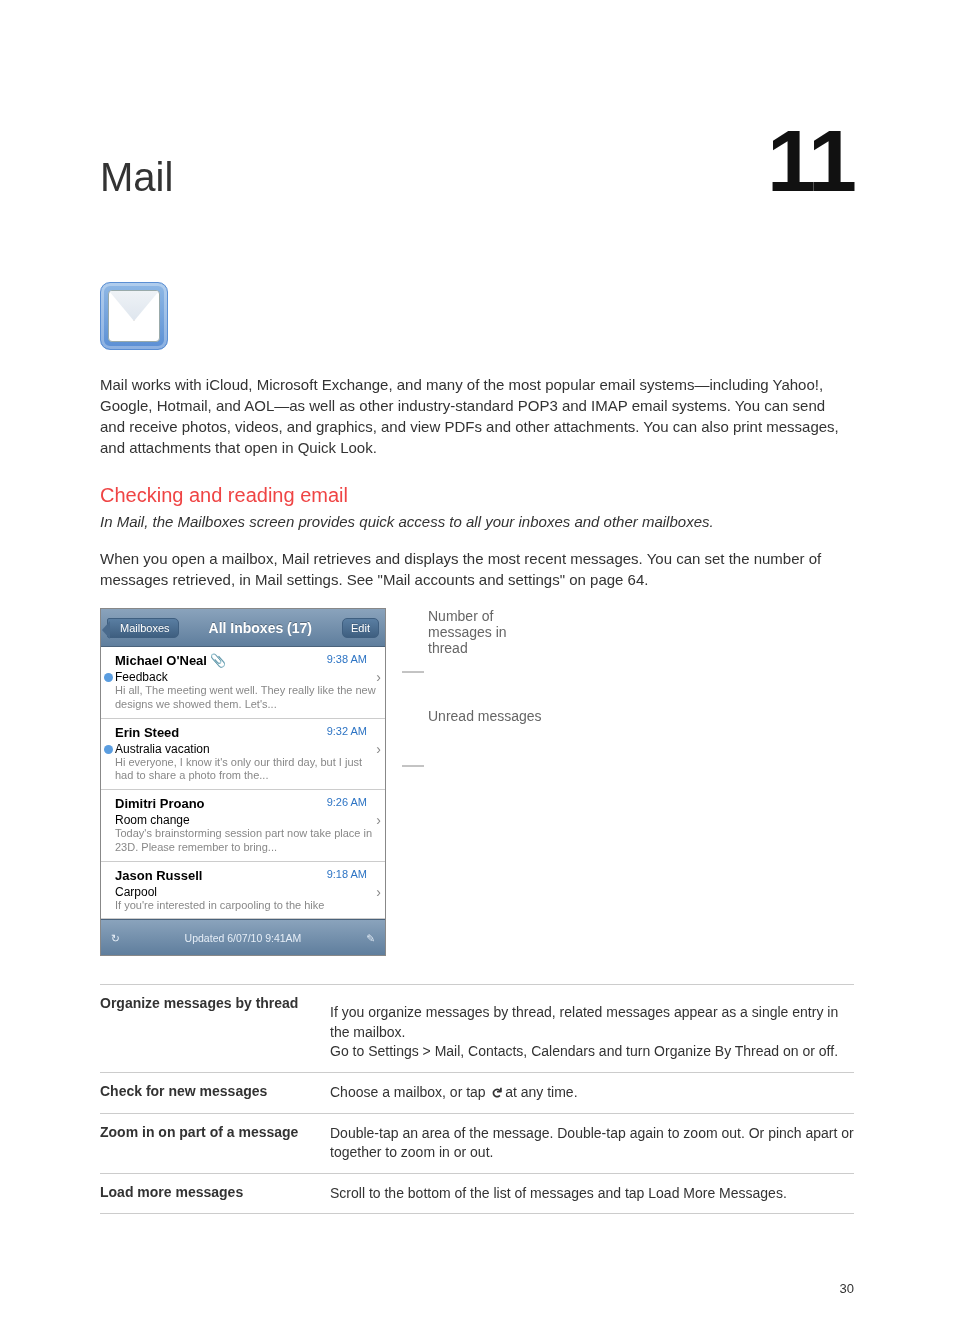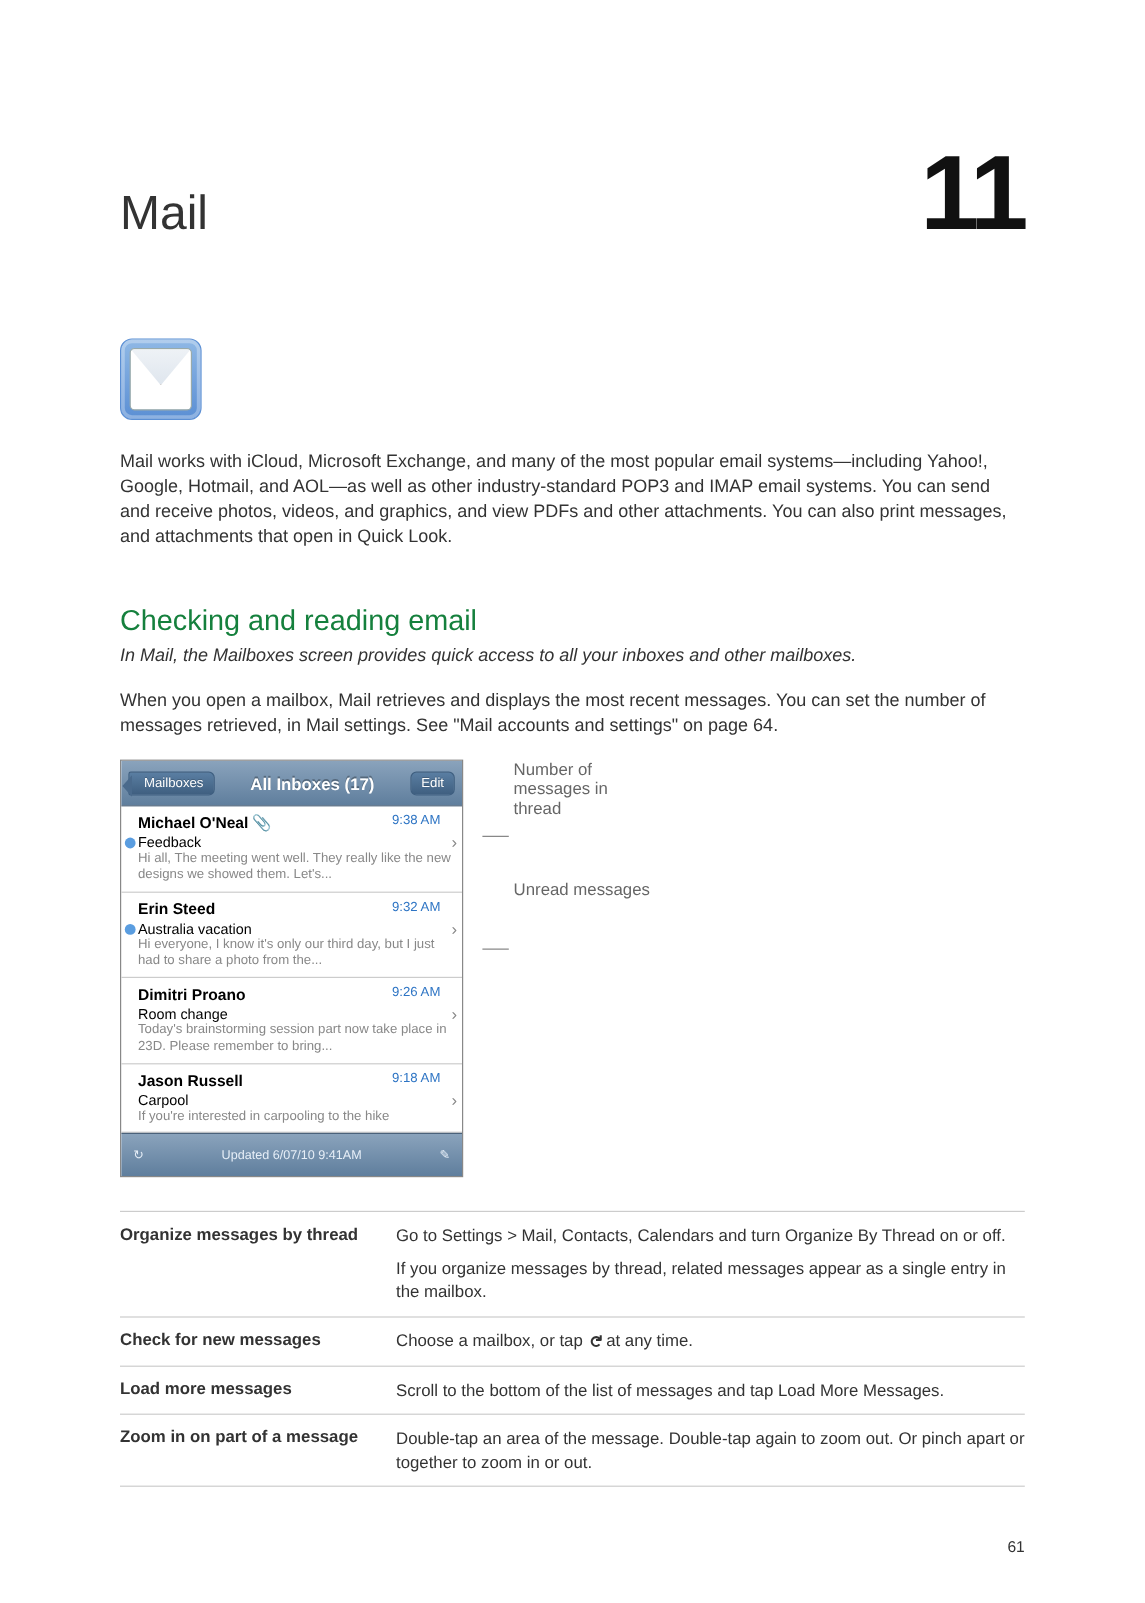--- a/index.html
+++ b/index.html
@@ -31,21 +31,21 @@
     border: 1px solid #9aa;
     overflow: hidden;
   }
   .mail-icon .flap {
     position: absolute; top: 0; left: 0; right: 0; height: 60%;
     background: linear-gradient(#eef2f6,#dfe6ee);
     clip-path: polygon(0 0,100% 0,50% 100%);
     border-bottom: 1px solid #ccc;
   }
   .intro { margin-top: 24px; font-size: 15px; line-height: 1.4; color: #333; }
-  .section-h { margin-top: 46px; font-size: 24px; font-weight: 400; color: #15803d; }
+  .section-h { margin-top: 26px; font-size: 20px; font-weight: 400; color: #ef4444; }
   .section-sub { font-size: 15px; line-height: 1.4; color: #333; margin-top: 4px; font-style: italic; }
   .para { margin-top: 16px; font-size: 15px; line-height: 1.4; color: #333; }
 
   .screenshot-wrap { display: flex; gap: 16px; margin-top: 18px; align-items: flex-start; }
   .phone-shot {
     width: 286px;
     border: 1px solid #888;
     background: #fff;
     font-size: 11px;
     overflow: hidden;
@@ -204,37 +204,37 @@
       <div>thread</div>
     </div>
     <div class="callout" style="left:26px; top:100px;">Unread messages</div>
   </div>
 </div>
 
 <div class="tips" id="tips-table">
     <div class="tip-row">
       <div class="tip-label">Organize messages by thread</div>
       <div class="tip-body">
+        <div style="margin-top: 8px;">If you organize messages by thread, related messages appear as a single entry in the mailbox.</div>
         <div>Go to Settings &gt; Mail, Contacts, Calendars and turn Organize By Thread on or off.</div>
-        <div style="margin-top: 8px;">If you organize messages by thread, related messages appear as a single entry in the mailbox.</div>
       </div>
     </div>
     <div class="tip-row">
       <div class="tip-label">Check for new messages</div>
       <div class="tip-body">
         <div>Choose a mailbox, or tap <span class="refresh-glyph">↻</span> at any time.</div>
       </div>
     </div>
     <div class="tip-row">
+      <div class="tip-label">Zoom in on part of a message</div>
+      <div class="tip-body">
+        <div>Double-tap an area of the message. Double-tap again to zoom out. Or pinch apart or together to zoom in or out.</div>
+      </div>
+    </div>
+    <div class="tip-row">
       <div class="tip-label">Load more messages</div>
       <div class="tip-body">
         <div>Scroll to the bottom of the list of messages and tap Load More Messages.</div>
       </div>
     </div>
-    <div class="tip-row">
-      <div class="tip-label">Zoom in on part of a message</div>
-      <div class="tip-body">
-        <div>Double-tap an area of the message. Double-tap again to zoom out. Or pinch apart or together to zoom in or out.</div>
-      </div>
-    </div>
   </div>
 
-<div class="pagenum">61</div>
+<div class="pagenum">30</div>
 
 </body></html>

